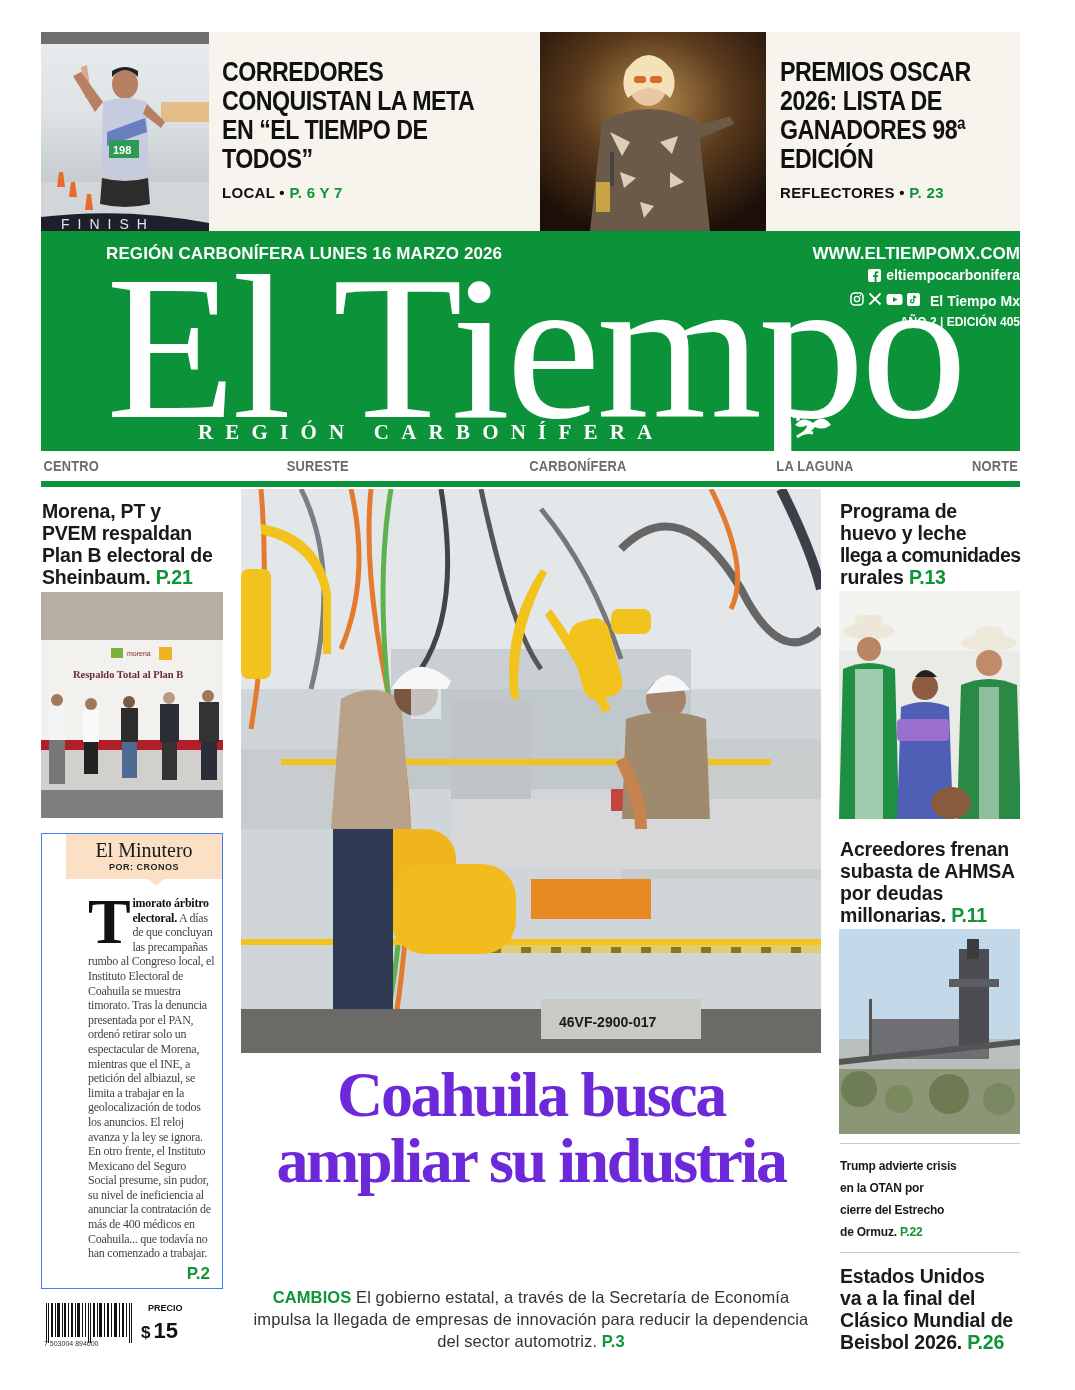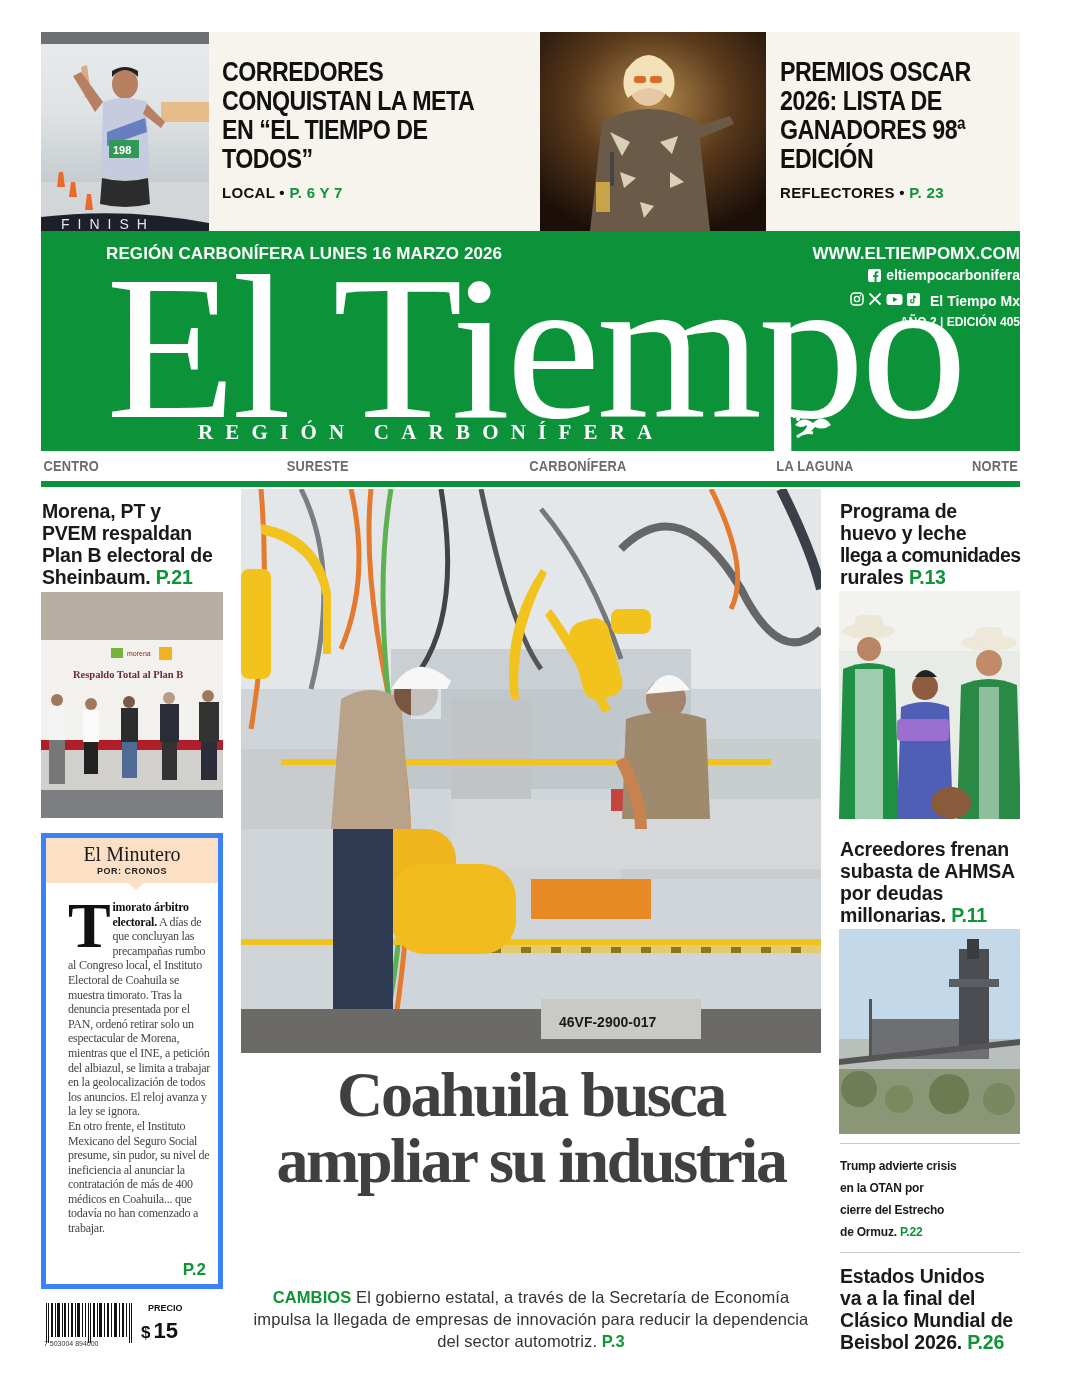--- a/index.html
+++ b/index.html
@@ -40,21 +40,21 @@
   .sec-nav span { transform: scaleX(0.92); }
   .sec-bar { left: 41px; top: 481px; width: 979px; height: 6px; background: #0c9239; }
 
   
   .side-head { font-weight: 700; font-size: 19.5px; line-height: 22px; color: #1a1a1a; letter-spacing: -0.2px; }
   .rule { height: 1px; background: #c8c8c8; }
 
   .photo-plan { left: 41px; top: 592px; width: 182px; height: 226px; background: #e8e4df; overflow: hidden; }
 
   
-  .minutero { left: 41px; top: 833px; width: 182px; height: 456px; border: 5px solid #3b82f6; background: #fff; }
+  .minutero { left: 41px; top: 833px; width: 182px; height: 456px; border: 1px solid #3b82f6; background: #fff; padding-left: 24px; }
   .min-head { height: 45px; background: #fbe0c6; text-align: center; position: relative; }
   .min-title { font-family: "Liberation Serif", serif; font-size: 20px; color: #1a1a1a; padding-top: 5px; display: block; }
   .min-by { font-size: 9px; font-weight: 700; letter-spacing: 0.5px; color: #222; display: block; text-align: center; }
   .min-notch { position: absolute; left: 82px; bottom: -7px; width: 0; height: 0;
     border-left: 8px solid transparent; border-right: 8px solid transparent; border-top: 7px solid #fbe0c6; }
   .min-body { padding: 17px 6px 0 22px; font-family: "Liberation Serif", serif; font-size: 12px; line-height: 14.6px; color: #444; letter-spacing: -0.25px; }
   .dropcap { float: left; font-family: "Liberation Serif", serif; font-weight: 700; font-size: 64px; line-height: 52px;
     color: #111; margin: 0 2px 0 0; height: 58px; }
   .min-lead { font-weight: 700; color: #111; }
   .min-page { position: absolute; right: 12px; bottom: 4px; font-weight: 700; font-size: 17px; color: #0f9437; }
@@ -62,21 +62,21 @@
   
   .barcode { left: 44px; top: 1303px; width: 92px; height: 44px; }
   .price-label { left: 148px; top: 1303px; font-size: 9px; font-weight: 700; }
   .price-val { left: 141px; top: 1318px; font-size: 22px; font-weight: 700; }
   .price-val small { font-size: 17px; margin-right: 3px; }
 
   
   .main-photo { left: 241px; top: 489px; width: 580px; height: 564px; overflow: hidden;
     background: linear-gradient(180deg, #d9dde0 0%, #c8cfd3 30%, #a9aea8 60%, #7e7a68 85%, #5f5b50 100%); }
   .main-title { left: 241px; top: 1062px; width: 580px; text-align: center; font-family: "Liberation Serif", serif;
-    font-weight: 700; font-size: 64px; line-height: 66px; letter-spacing: -2.4px; color: #404040; }
+    font-weight: 700; font-size: 64px; line-height: 66px; letter-spacing: -2.4px; color: #6d28d9; }
   .main-dek { left: 246px; top: 1286px; width: 570px; text-align: center; font-size: 16.5px; line-height: 22px; color: #333; letter-spacing: 0.1px; }
   .main-dek b { color: #0f9437; }
 
   .photo-egg { left: 839px; top: 591px; width: 181px; height: 228px; background: #e8eae6; overflow: hidden; }
   .photo-ahmsa { left: 839px; top: 929px; width: 181px; height: 205px; overflow: hidden;
     background: linear-gradient(180deg, #b9d3e6 0%, #cfe0ec 45%, #c6cbbf 62%, #8e9a7a 80%, #7d8a6a 100%); }
 </style>
 </head>
 <body>
 

